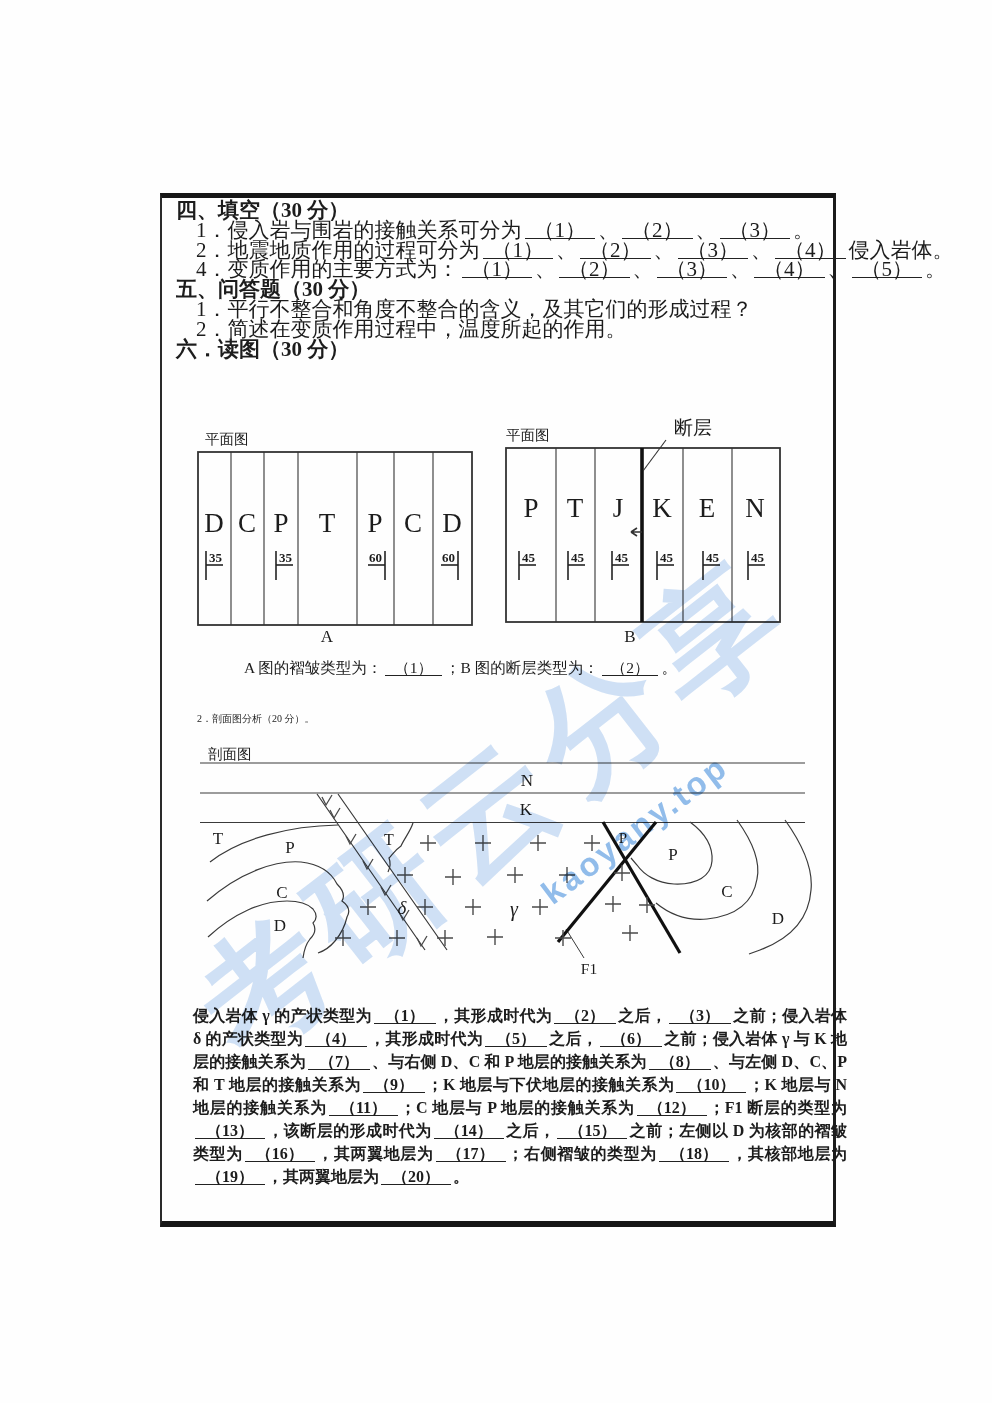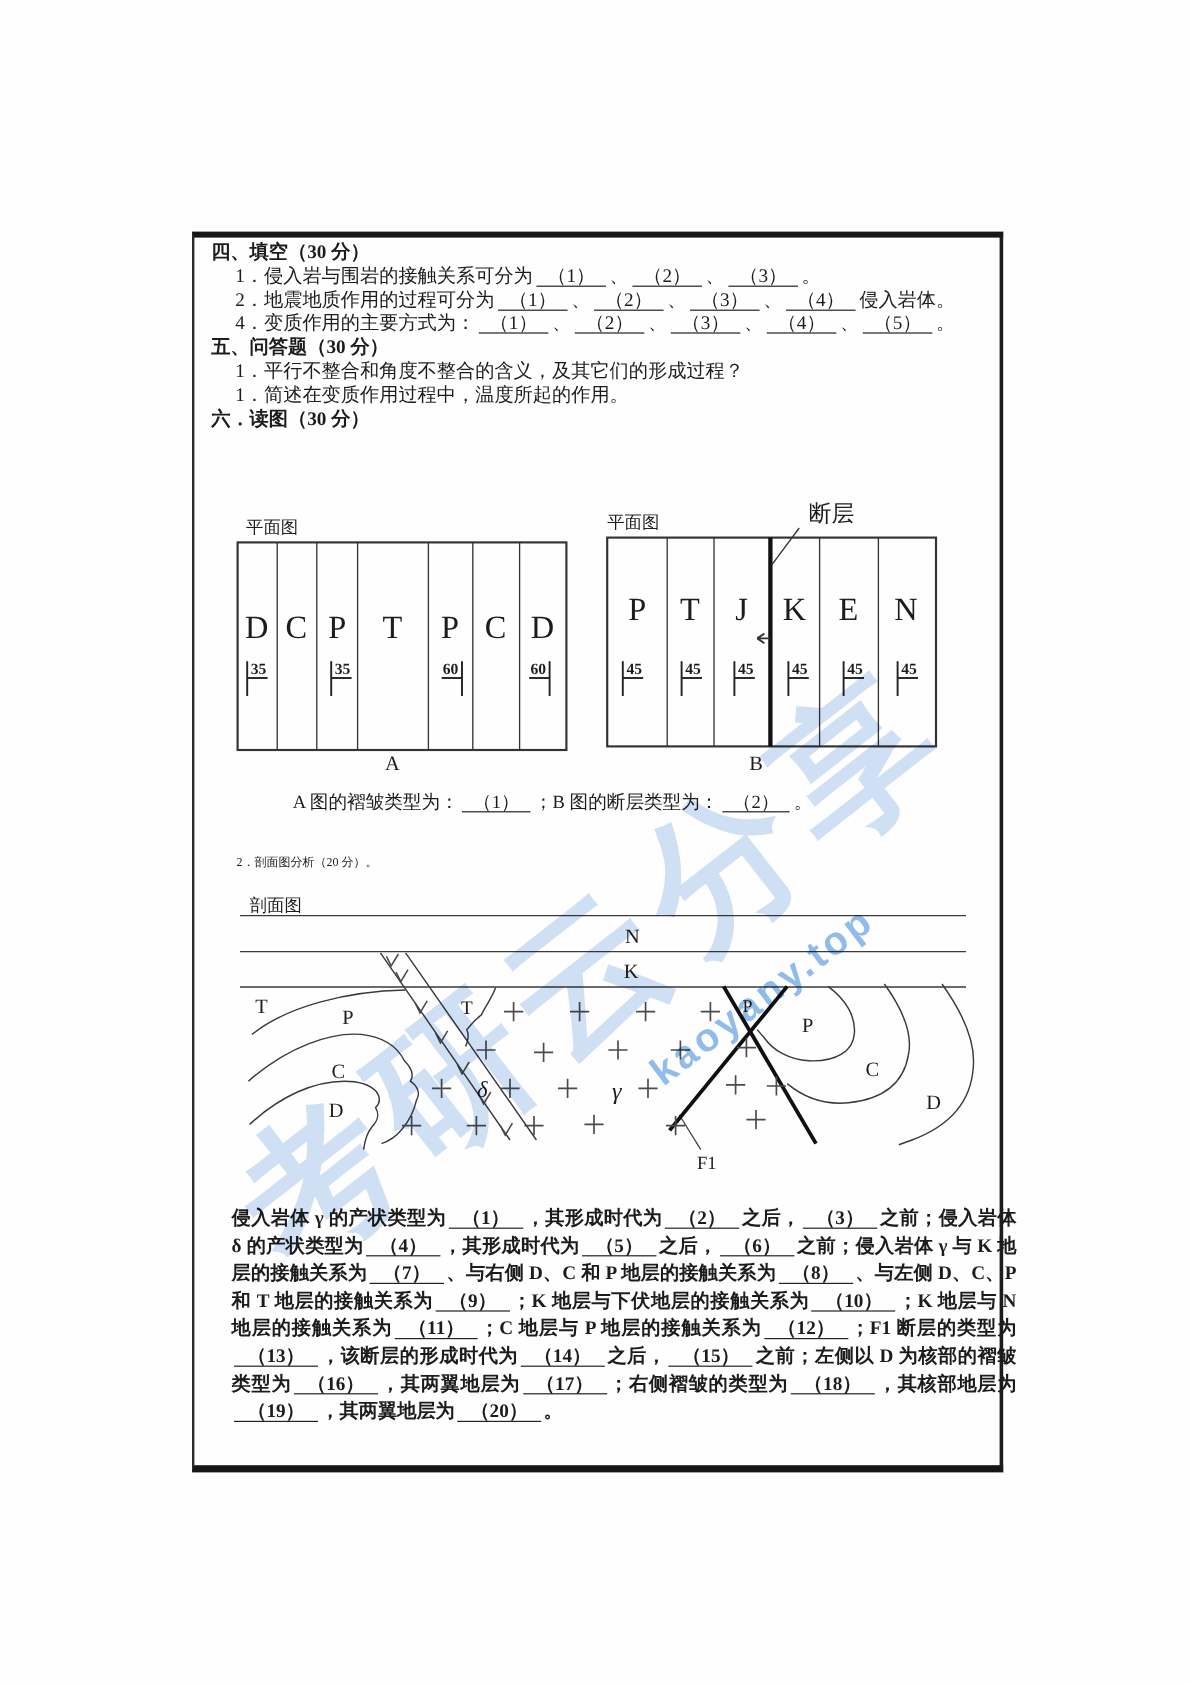--- a/index.html
+++ b/index.html
@@ -1,21 +1,21 @@
 <!DOCTYPE html>
 <html><head>
 <meta charset="utf-8">
 <style>
   html,body{margin:0;padding:0;background:#ffffff;}
   .page{position:relative;width:992px;height:1403px;background:#fefefe;overflow:hidden;
         font-family:"Liberation Serif","DejaVu Serif",serif;color:#1c1c1c;}
   .frame{position:absolute;left:160px;top:193px;width:671px;height:1023px;
          border-top:5px solid #161616;border-bottom:6px solid #161616;
          border-left:2px solid #2a2a2a;border-right:3px solid #1c1c1c;background:transparent;}
-  .toptext{position:absolute;left:176px;top:201px;width:648px;font-size:16px;line-height:19.8px;}
+  .toptext{position:absolute;left:176px;top:201px;width:648px;font-size:21px;line-height:19.8px;}
   .line{white-space:nowrap;}
   .line.h{font-weight:bold;}
   .line.q{margin-left:20px;}
   .blank{display:inline-block;border-bottom:1.3px solid #222;padding:0 9px;margin:0 3px;line-height:15px;}
   .capline{position:absolute;left:200px;top:658px;font-size:15.5px;margin-left:44px;}
   .subtitle{position:absolute;left:197px;top:712px;font-size:10px;}
   .para{position:absolute;left:193px;top:1004px;width:654px;font-size:16px;line-height:23px;text-align:justify;font-weight:bold;}
   .para .blank{padding:0 11px;margin:0 2px;}
   svg text{fill:#1c1c1c;}
   .wm-cn{position:absolute;left:215px;top:940px;transform:rotate(-38deg);transform-origin:left center;
@@ -34,21 +34,21 @@
 
   <div class="frame"></div>
 
   <div class="toptext">
     <div class="line h">四、填空（30 分）</div>
     <div class="line q"><span>1．侵入岩与围岩的接触关系可分为</span><span class="blank">（1）</span><span>、</span><span class="blank">（2）</span><span>、</span><span class="blank">（3）</span><span>。</span></div>
     <div class="line q"><span>2．地震地质作用的过程可分为</span><span class="blank">（1）</span><span>、</span><span class="blank">（2）</span><span>、</span><span class="blank">（3）</span><span>、</span><span class="blank">（4）</span><span>侵入岩体。</span></div>
     <div class="line q"><span>4．变质作用的主要方式为：</span><span class="blank">（1）</span><span>、</span><span class="blank">（2）</span><span>、</span><span class="blank">（3）</span><span>、</span><span class="blank">（4）</span><span>、</span><span class="blank">（5）</span><span>。</span></div>
     <div class="line h">五、问答题（30 分）</div>
     <div class="line q">1．平行不整合和角度不整合的含义，及其它们的形成过程？</div>
-    <div class="line q">1．简述在变质作用过程中，温度所起的作用。</div>
+    <div class="line q">2．简述在变质作用过程中，温度所起的作用。</div>
     <div class="line h">六．读图（30 分）</div>
   </div>
 
   <svg id="fig1" style="position:absolute;left:195px;top:415px;" width="640" height="240" viewBox="195 415 640 240">
     <g fill="none" stroke="#333" stroke-width="1.1">
 
       <rect x="198" y="452" width="274" height="173" stroke-width="1.8"></rect>
       <path d="M231,452V625 M264,452V625 M298,452V625 M357,452V625 M394,452V625 M433,452V625"></path>
 
       <rect x="506" y="448" width="274" height="174" stroke-width="1.8"></rect>

